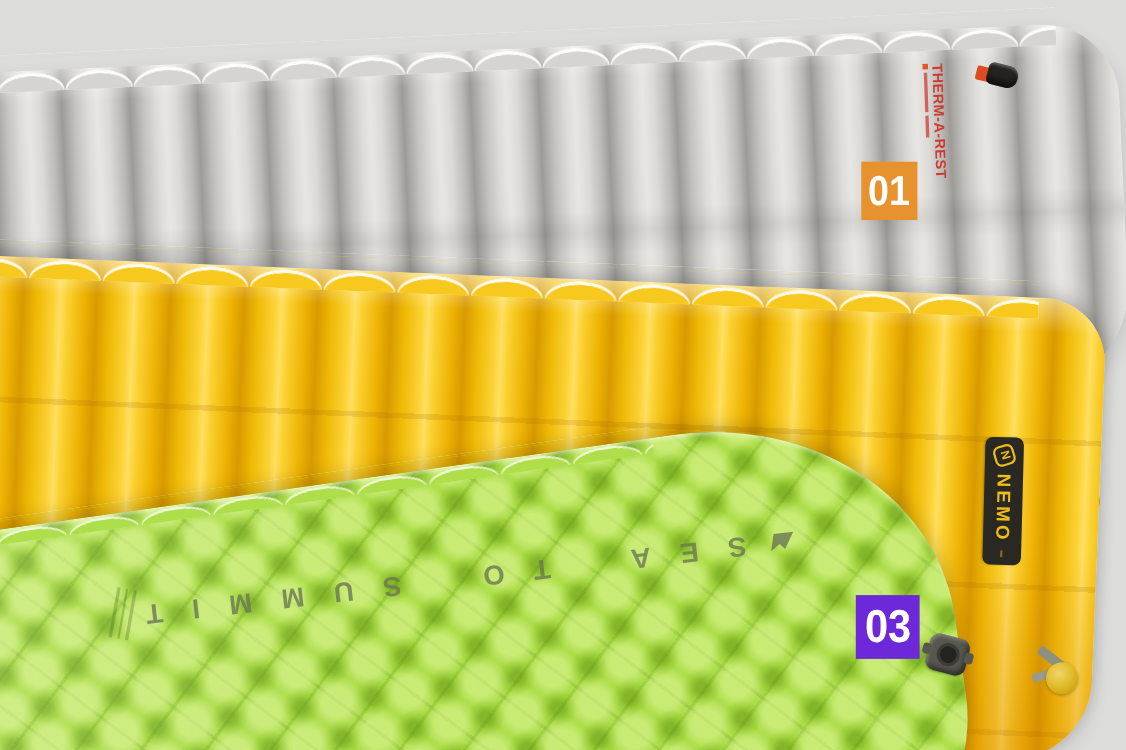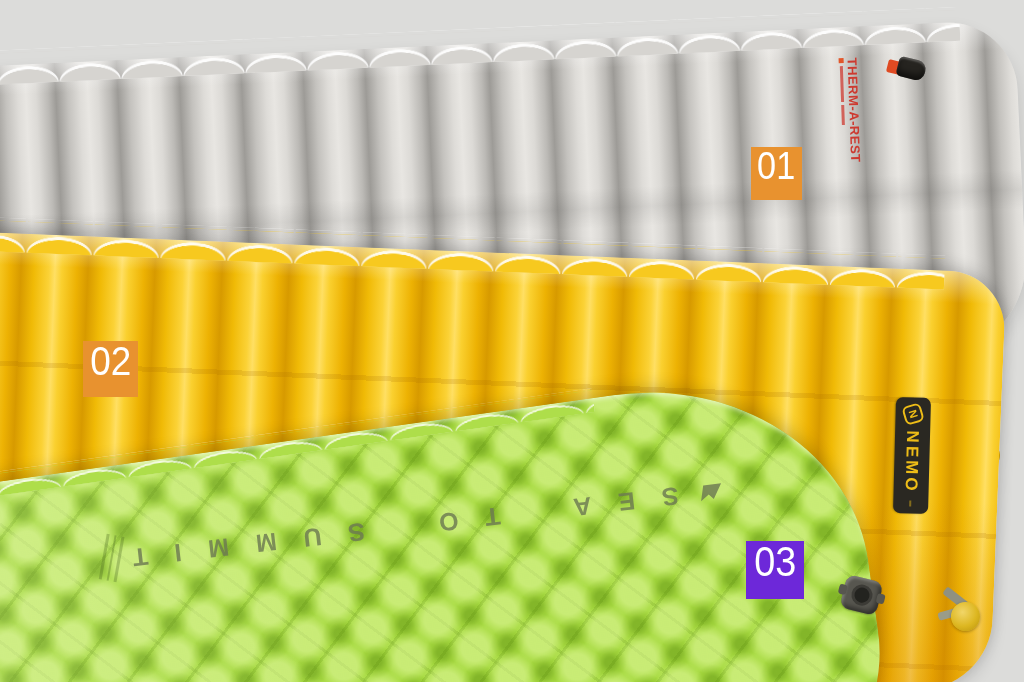--- a/index.html
+++ b/index.html
@@ -124,22 +124,22 @@
   .valve3{left:843px;top:578px;width:37px;height:34px;transform:rotate(14deg);
     background:#57564f;border-radius:9px;z-index:3;
     box-shadow:inset 2px 2px 3px rgba(255,255,255,.25),inset -3px -3px 5px rgba(0,0,0,.45),0 1px 2px rgba(0,0,0,.3);}
   .valve3 .core{left:50%;top:50%;width:15px;height:15px;transform:translate(-50%,-50%);
     background:#23231f;border-radius:50%;box-shadow:0 0 0 3px #3c3b36;}
   .valve3::before,.valve3::after{content:"";position:absolute;background:#57564f;border-radius:3px;}
   .valve3::before{left:-5px;top:11px;width:8px;height:10px;}
   .valve3::after{right:-5px;top:11px;width:8px;height:10px;}
 
   
-  .badge{display:flex;justify-content:center;z-index:5;
-    color:#ffffff;font-weight:normal;line-height:1;}
+  .badge{display:flex;align-items:center;justify-content:center;z-index:5;
+    color:#ffffff;font-weight:bold;line-height:1;margin-left:32px;}
   .badge span{position:static;transform:scaleX(.9);}
   .badge-01{left:751px;top:147px;width:51px;height:53px;font-size:38px;}
   .badge-02{left:83px;top:341px;width:55px;height:56px;font-size:41px;}
   .badge-03{left:746px;top:541px;width:58px;height:58px;font-size:42px;}
 </style>
 </head>
 <body>
 
 <div class="stage">
 
@@ -190,20 +190,17 @@
       <i></i>
       <i></i>
     </div>
   <div class="valve3">
     <div class="core"></div>
   </div>
 
   <div class="badge badge-01" style="background: rgb(232, 146, 47); color: rgb(255, 255, 255);">
       <span>01</span>
     </div>
-  <div class="badge badge-02" style="background: rgb(232, 146, 47); color: rgb(255, 255, 255);">
-      <span>02</span>
-    </div>
   <div class="badge badge-03" style="background: #6d28d9; color: rgb(255, 255, 255);">
       <span>03</span>
     </div>
 
 </div>
 
 </body></html>

